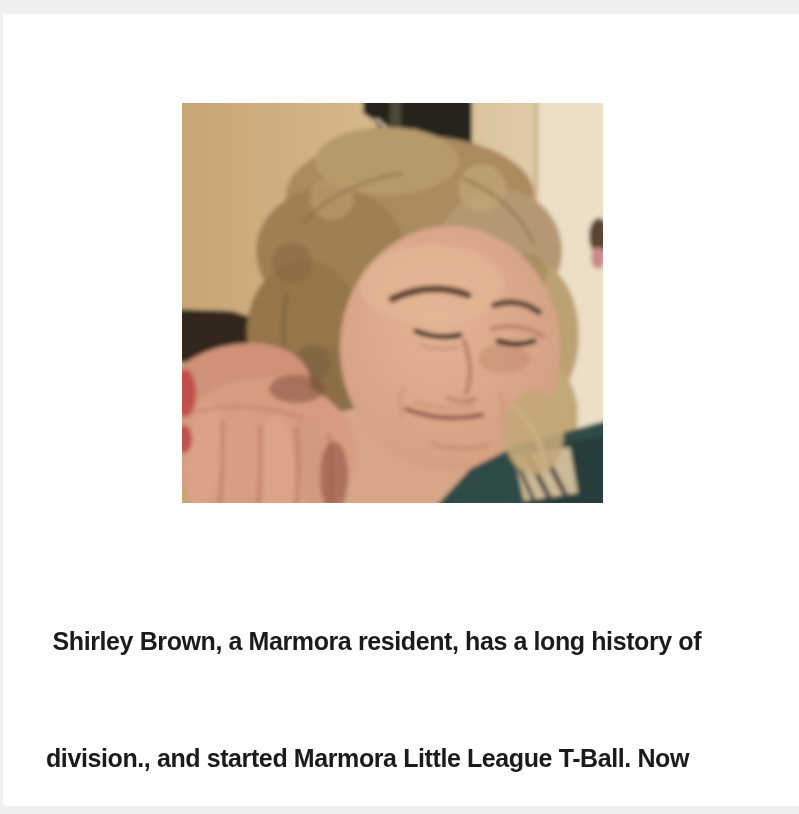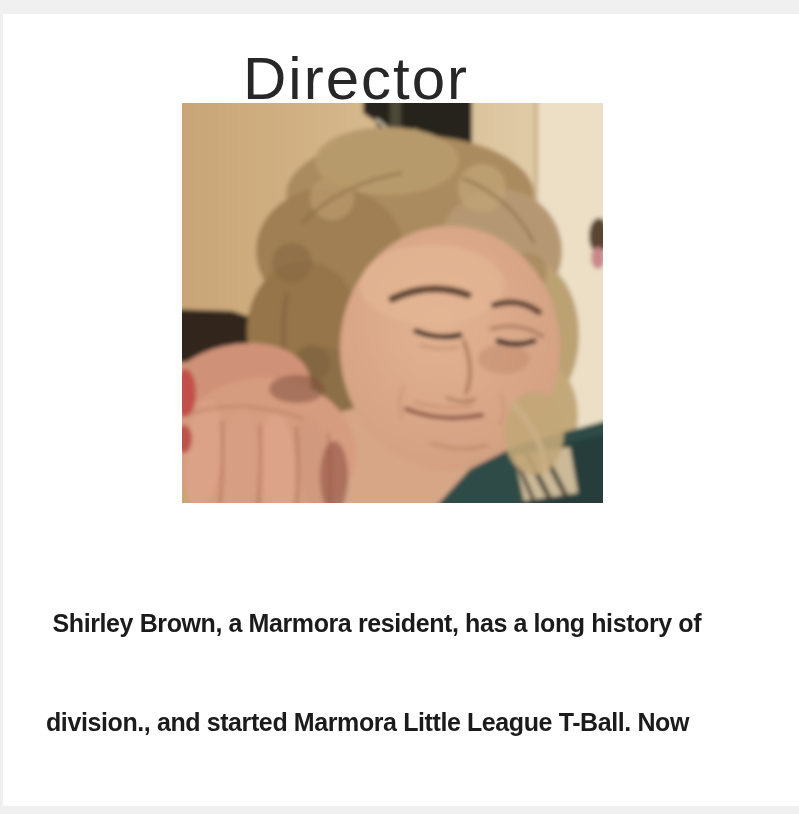--- a/index.html
+++ b/index.html
@@ -23,29 +23,28 @@
     position:absolute;left:179px;top:89px;width:421px;height:400px;margin:0;
     overflow:hidden;
   }
   .photo svg{display:block;}
   .bio{
     position:absolute;left:43px;top:527px;width:740px;
     font-size:25px;line-height:33px;font-weight:bold;
     letter-spacing:-0.4px;color:#1b1b1b;
     white-space:pre;
   }
-  .bio .line{white-space:pre;}
+  .bio .line{white-space:pre;margin-top:18px;}
 </style>
 </head>
 <body>
 
 <div class="page">
   <div class="card">
 
-    <h1 class="title">Director</h1>
 
     <figure class="photo" aria-label="Photo of Shirley Brown, an older woman with curly light-brown hair, hand raised to her shoulder, beige wall behind her">
       <svg width="421" height="400" viewBox="0 0 421 400">
         <defs>
           <linearGradient id="wallGrad" x1="0" y1="0" x2="1" y2="0">
             <stop offset="0" stop-color="#c7a273"></stop>
             <stop offset="0.55" stop-color="#d9bf94"></stop>
             <stop offset="1" stop-color="#e9dcc0"></stop>
           </linearGradient>
           <radialGradient id="faceGrad" cx="0.45" cy="0.4" r="0.8">

